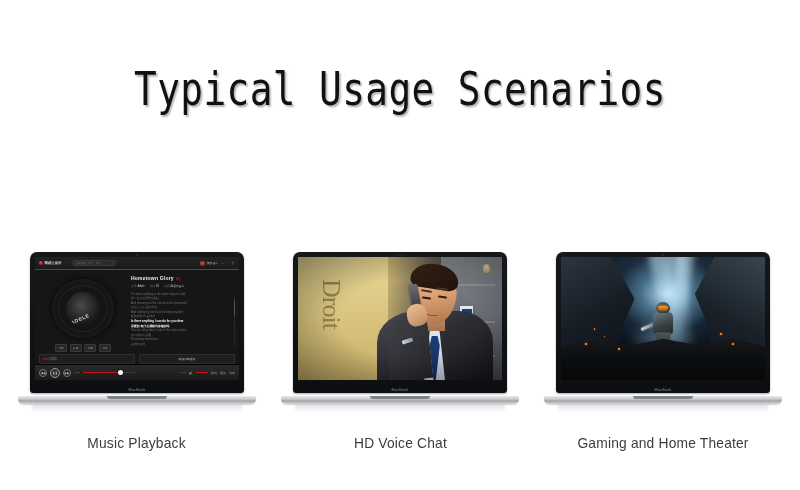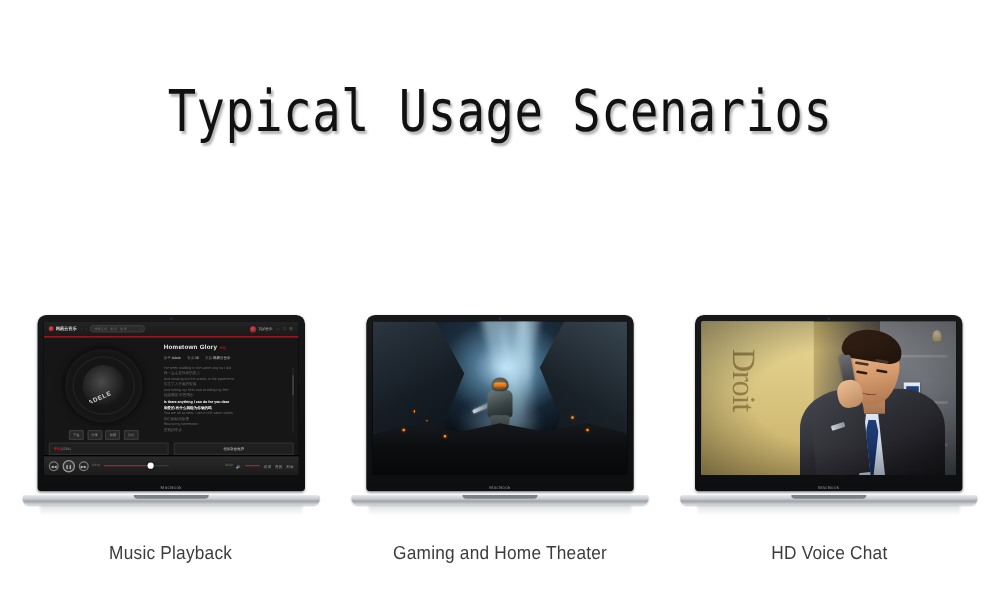--- a/index.html
+++ b/index.html
@@ -550,57 +550,20 @@
             </div>
           </div>
 
         </div>
         <div class="chin">MacBook</div>
       </div>
       <div class="base"></div>
       <div class="reflection"></div>
     </div>
     <div class="caption">Music Playback</div>
-  </div>
-
-  <div class="card">
-    <div class="laptop">
-      <div class="lid">
-        <div class="camera"></div>
-        <div class="screen">
-          <div class="game">
-            <div class="g-sky"></div>
-            <div class="g-ray" style="transform:rotate(-14deg); left:42%;"></div>
-            <div class="g-ray" style="transform:rotate(-4deg); left:50%; width:22px;"></div>
-            <div class="g-ray" style="transform:rotate(9deg); left:58%;"></div>
-            <div class="g-cliff-l"></div>
-            <div class="g-cliff-r"></div>
-            <div class="g-glow"></div>
-            <div class="g-hero">
-              <div class="g-rifle"></div>
-              <div class="g-torso"></div>
-              <div class="g-legs"></div>
-              <div class="g-helm"></div>
-              <div class="g-visor"></div>
-            </div>
-            <div class="g-ground"></div>
-            <div class="g-ember" style="left:16%; top:58%;"></div>
-            <div class="g-ember" style="left:21%; top:64%;"></div>
-            <div class="g-ember" style="left:12%; top:70%;"></div>
-            <div class="g-ember" style="left:28%; top:74%;"></div>
-            <div class="g-ember" style="left:78%; top:62%;"></div>
-            <div class="g-ember" style="left:84%; top:70%;"></div>
-          </div>
-        </div>
-        <div class="chin">MacBook</div>
-      </div>
-      <div class="base"></div>
-      <div class="reflection"></div>
-    </div>
-    <div class="caption">Gaming and Home Theater</div>
   </div>
 
   <div class="card">
     <div class="laptop">
       <div class="lid">
         <div class="camera"></div>
         <div class="screen">
           <div class="vc">
             <div class="vc-bg"></div>
             <div class="vc-panel"></div>
@@ -633,13 +596,50 @@
           </div>
         </div>
         <div class="chin">MacBook</div>
       </div>
       <div class="base"></div>
       <div class="reflection"></div>
     </div>
     <div class="caption">HD Voice Chat</div>
   </div>
 
+  <div class="card">
+    <div class="laptop">
+      <div class="lid">
+        <div class="camera"></div>
+        <div class="screen">
+          <div class="game">
+            <div class="g-sky"></div>
+            <div class="g-ray" style="transform:rotate(-14deg); left:42%;"></div>
+            <div class="g-ray" style="transform:rotate(-4deg); left:50%; width:22px;"></div>
+            <div class="g-ray" style="transform:rotate(9deg); left:58%;"></div>
+            <div class="g-cliff-l"></div>
+            <div class="g-cliff-r"></div>
+            <div class="g-glow"></div>
+            <div class="g-hero">
+              <div class="g-rifle"></div>
+              <div class="g-torso"></div>
+              <div class="g-legs"></div>
+              <div class="g-helm"></div>
+              <div class="g-visor"></div>
+            </div>
+            <div class="g-ground"></div>
+            <div class="g-ember" style="left:16%; top:58%;"></div>
+            <div class="g-ember" style="left:21%; top:64%;"></div>
+            <div class="g-ember" style="left:12%; top:70%;"></div>
+            <div class="g-ember" style="left:28%; top:74%;"></div>
+            <div class="g-ember" style="left:78%; top:62%;"></div>
+            <div class="g-ember" style="left:84%; top:70%;"></div>
+          </div>
+        </div>
+        <div class="chin">MacBook</div>
+      </div>
+      <div class="base"></div>
+      <div class="reflection"></div>
+    </div>
+    <div class="caption">Gaming and Home Theater</div>
+  </div>
+
 </div>
 
 </body></html>

